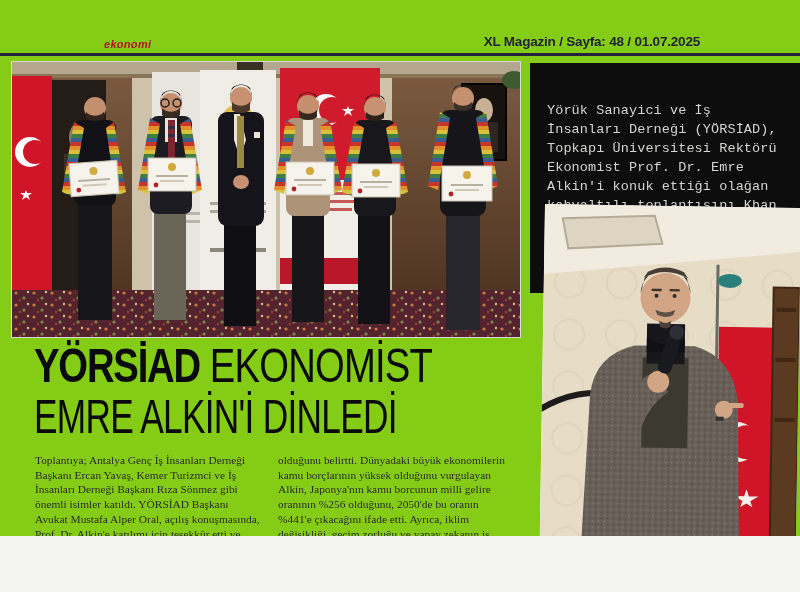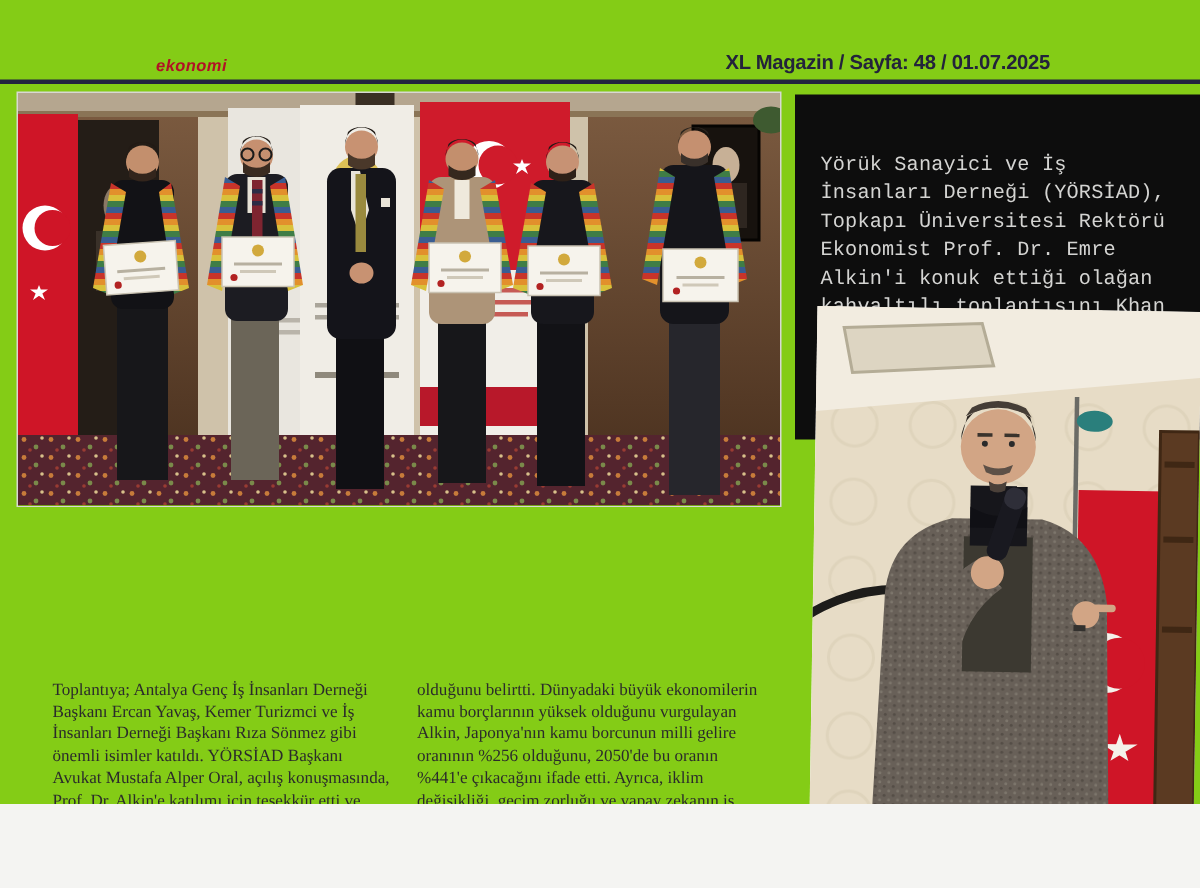--- a/index.html
+++ b/index.html
@@ -315,19 +315,23 @@
     </g>
   </svg>
 
   <div id="black-corner-block"></div>
   <svg id="watermark-globe" viewBox="0 0 170 90">
     <circle cx="105" cy="75" r="48" fill="#9fb8cf" opacity=".35"></circle>
     <circle cx="105" cy="75" r="48" fill="none" stroke="#8fa8c0" opacity=".4"></circle>
     <polygon points="0,40 170,18 170,24 0,46" fill="#bcd0b8" opacity=".5"></polygon>
   </svg>
 
+  <div id="headline">
+    <div id="headline-line1" class="hl-line"><b>YÖRSİAD</b><span> EKONOMİST</span></div>
+    <div id="headline-line2" class="hl-line">EMRE ALKİN'İ DİNLEDİ</div>
+  </div>
 
   <div id="article">
     <div class="col">Toplantıya; Antalya Genç İş İnsanları Derneği Başkanı Ercan Yavaş, Kemer Turizmci ve İş İnsanları Derneği Başkanı Rıza Sönmez gibi önemli isimler katıldı. YÖRSİAD Başkanı Avukat Mustafa Alper Oral, açılış konuşmasında, Prof. Dr. Alkin'e katılımı için teşekkür etti ve ekonomiye dair görüşlerini paylaşmadan, sözü Alkin'e bıraktı. Prof. Dr. Emre Alkin, yatırımda sermayenin tek bir araca odaklanılmasının yanlış olduğunu, %70'e %30 oranının daha sağlıklı bir yatırım stratejisi</div>
     <div class="col">olduğunu belirtti. Dünyadaki büyük ekonomilerin kamu borçlarının yüksek olduğunu vurgulayan Alkin, Japonya'nın kamu borcunun milli gelire oranının %256 olduğunu, 2050'de bu oranın %441'e çıkacağını ifade etti. Ayrıca, iklim değişikliği, geçim zorluğu ve yapay zekanın iş gücünü etkilemesi gibi küresel endişeleri paylaştı. Alkin, ABD ve Türkiye'nin petrole yatırım yapan tek ülkeler olduğunu, Avrupa'nın ise alternatif enerji kaynaklarına yöneldiğini belirtti.</div>
   </div>
 
 </div>
 
 </body></html>

